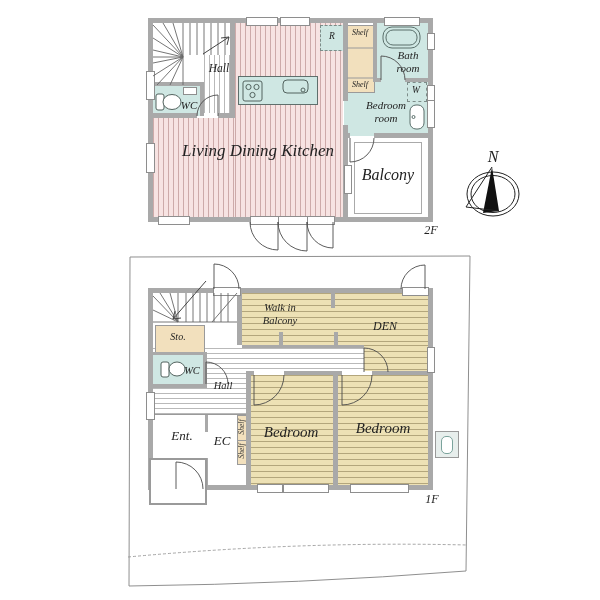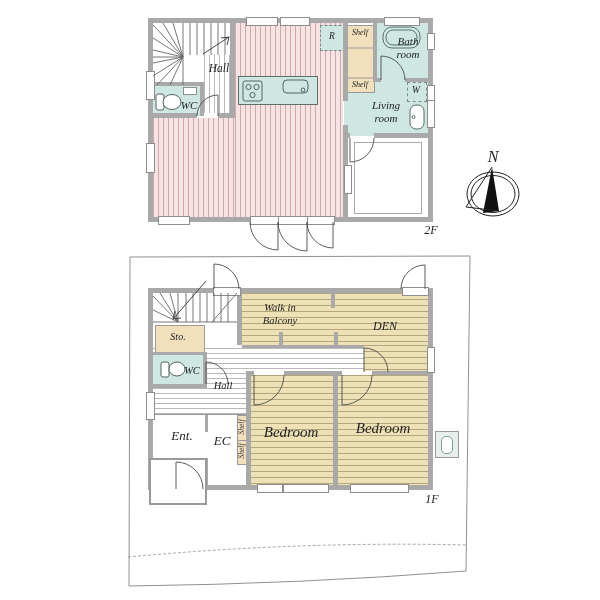--- a/index.html
+++ b/index.html
@@ -202,26 +202,28 @@
     <g>
       <ellipse cx="493" cy="194" rx="26" ry="22" fill="none" stroke="#222" stroke-width="1"></ellipse>
       <ellipse cx="493" cy="194" rx="22" ry="18.5" fill="none" stroke="#222" stroke-width="1"></ellipse>
       <polygon points="492,167 499,211 483,213" fill="#111"></polygon>
       <path d="M492,167 L466,207 M466,207 L499,211" fill="none" stroke="#222" stroke-width="1"></path>
     </g>
   </svg>
 
   <div class="lbl" style="left:204px;top:62px;width:30px;font-size:11.5px;">Hall</div>
   <div class="lbl" style="left:176px;top:99px;width:26px;font-size:11px;">WC</div>
+  <div class="lbl" style="left:178px;top:138px;width:160px;font-size:17px;line-height:1.55;">Living Dining Kitchen</div>
   <div class="lbl" style="left:320px;top:31px;width:24px;font-size:9.5px;">R</div>
   <div class="lbl" style="left:347px;top:28px;width:26px;font-size:8px;">Shelf</div>
   <div class="lbl" style="left:347px;top:80px;width:26px;font-size:8px;">Shelf</div>
-  <div class="lbl" style="left:389px;top:35px;width:38px;font-size:11px;">Bath room</div>
+  <div class="lbl" style="left:389px;top:49px;width:38px;font-size:11px;">Bath room</div>
   <div class="lbl" style="left:408px;top:85px;width:16px;font-size:9.5px;">W</div>
-  <div class="lbl" style="left:360px;top:99px;width:52px;font-size:11px;">Living room</div>
+  <div class="lbl" style="left:360px;top:99px;width:52px;font-size:11px;">Bedroom room</div>
+  <div class="lbl" style="left:350px;top:165px;width:76px;font-size:16px;">Balcony</div>
   <div class="lbl" style="left:420px;top:223px;width:22px;font-size:12px;">2F</div>
 
   <div class="lbl" style="left:252px;top:302px;width:56px;font-size:10.5px;">Walk in Balcony</div>
   <div class="lbl" style="left:362px;top:319px;width:46px;font-size:12px;">DEN</div>
   <div class="lbl" style="left:162px;top:331px;width:32px;font-size:10px;">Sto.</div>
   <div class="lbl" style="left:180px;top:365px;width:24px;font-size:10.5px;">WC</div>
   <div class="lbl" style="left:208px;top:380px;width:30px;font-size:10.5px;">Hall</div>
   <div class="lbl" style="left:162px;top:428px;width:40px;font-size:13px;">Ent.</div>
   <div class="lbl" style="left:206px;top:433px;width:32px;font-size:13px;">EC</div>
   <div class="vshelf" style="left:230px;top:422px;">Shelf</div>

